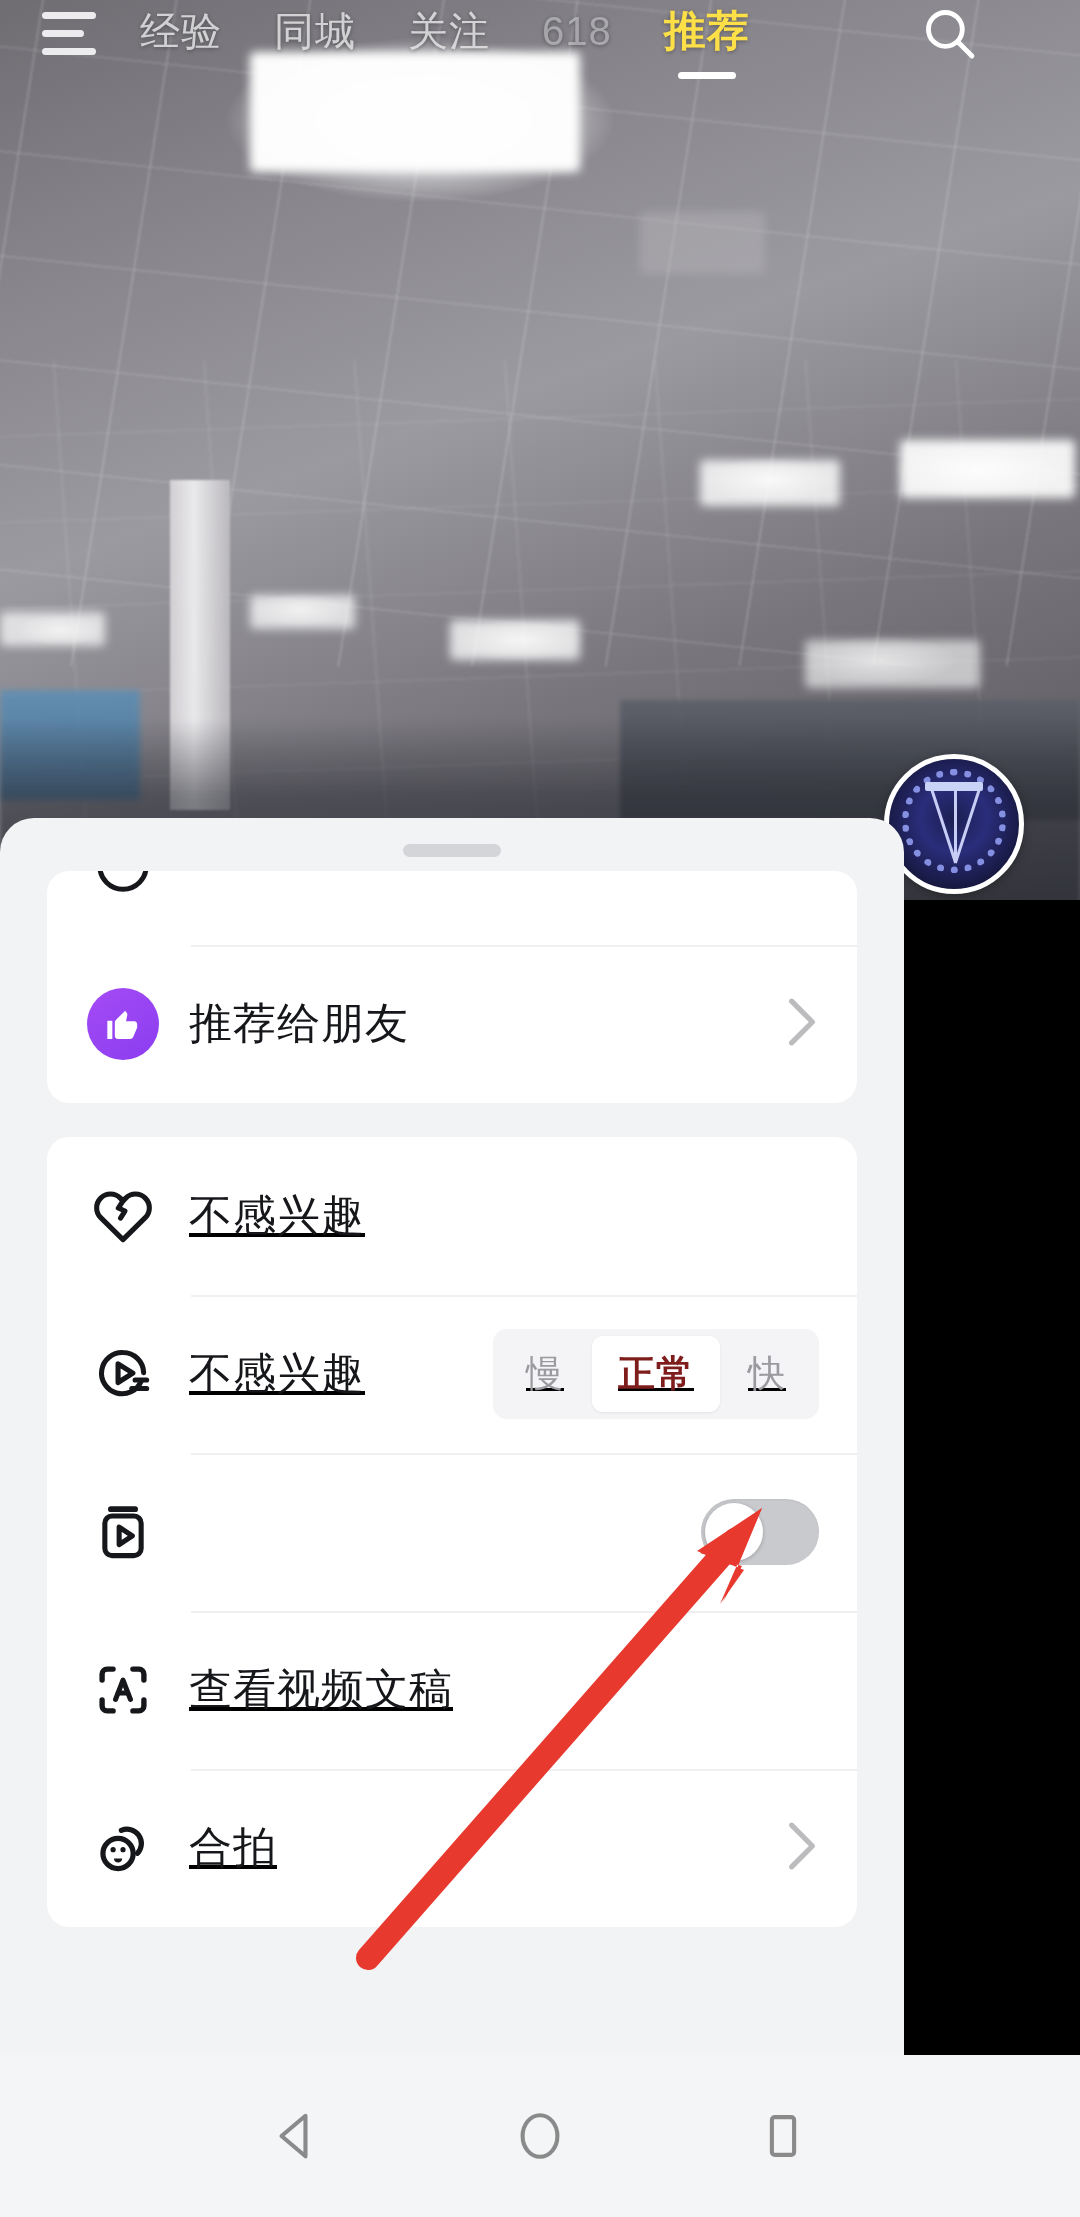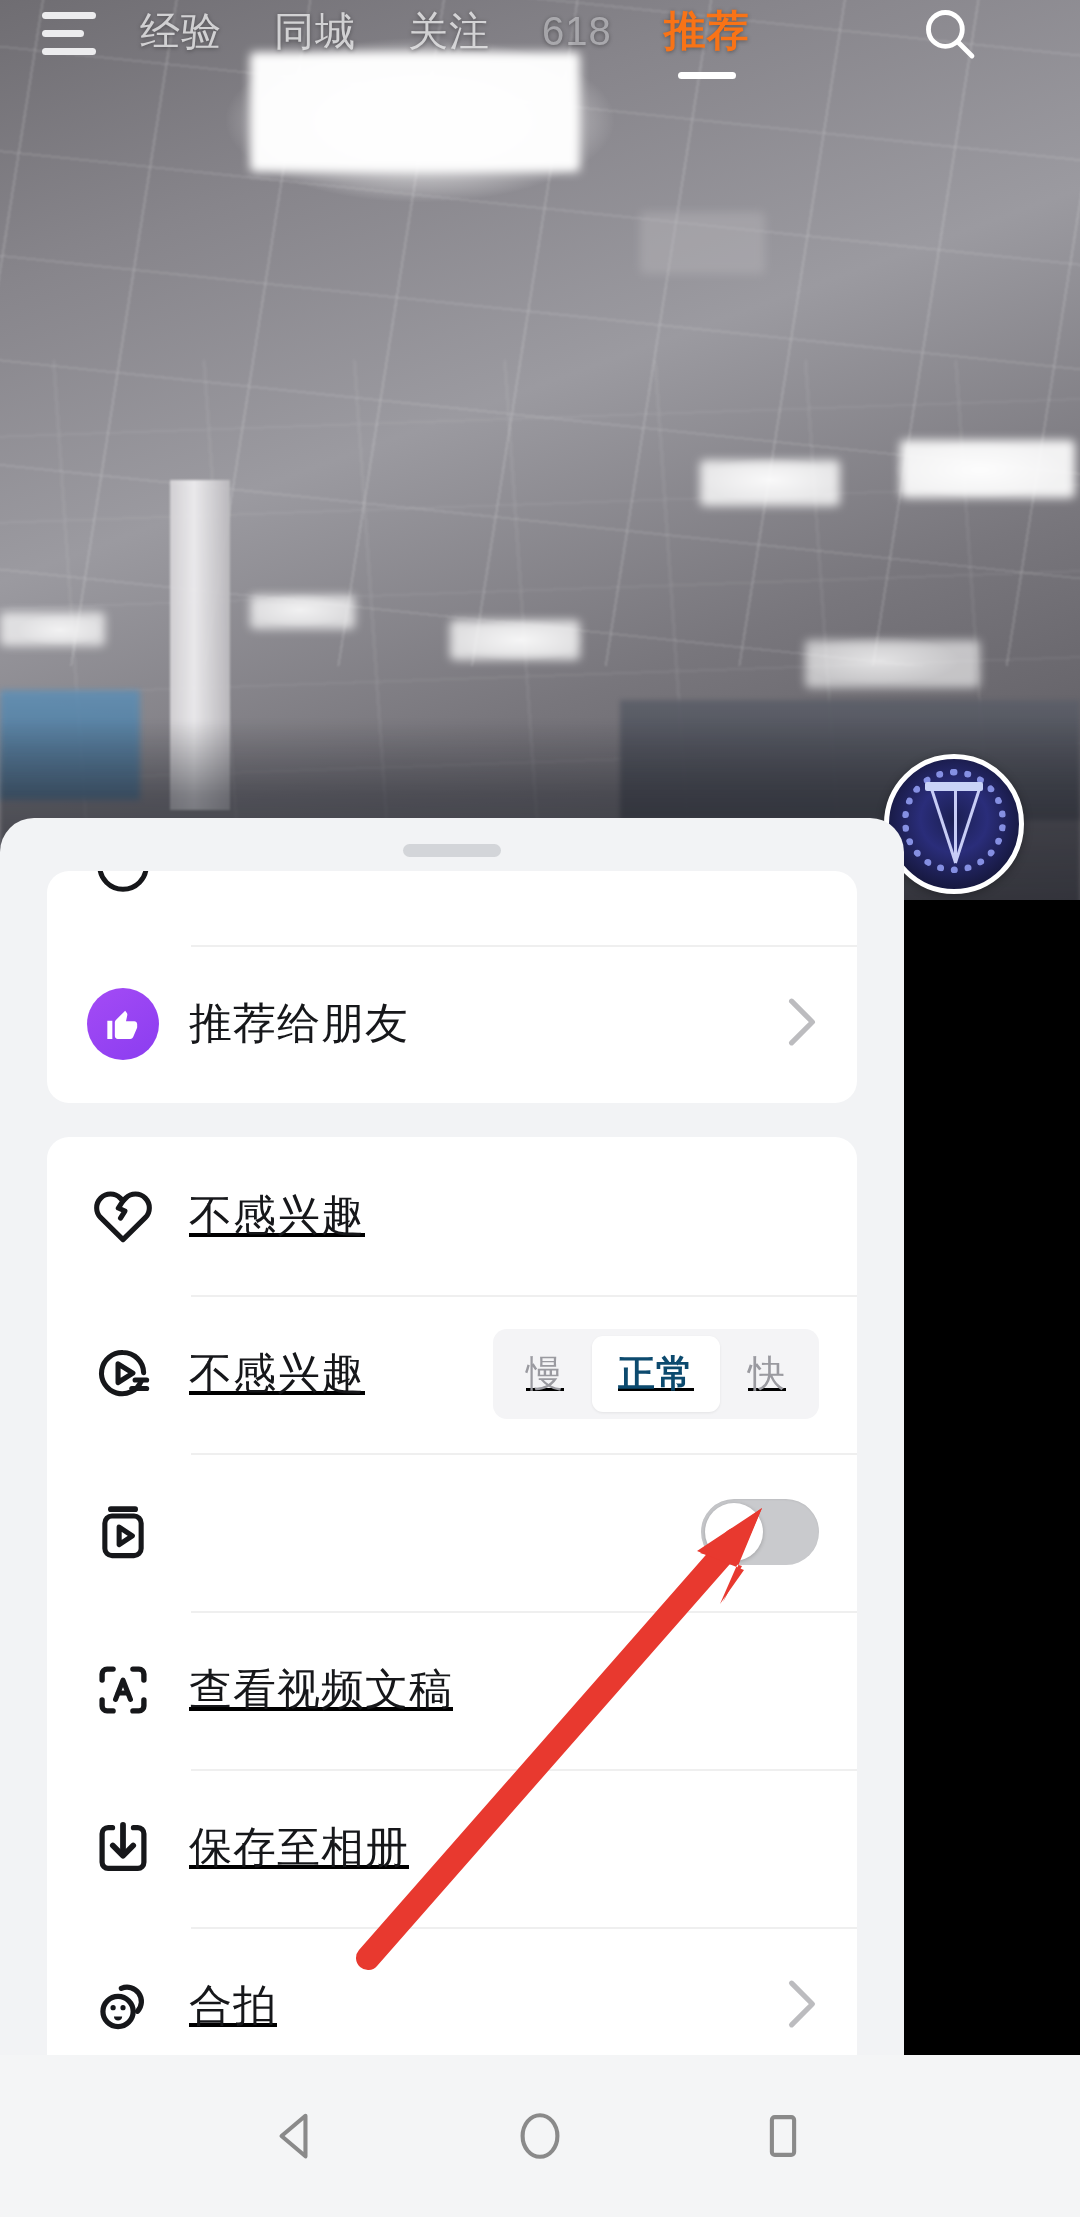--- a/index.html
+++ b/index.html
@@ -69,21 +69,21 @@
   .hamburger i { display:block; height:7px; background:#ececee; border-radius:4px; }
   .hamburger i:nth-child(1){ width:54px; }
   .hamburger i:nth-child(2){ width:42px; }
   .hamburger i:nth-child(3){ width:54px; }
   .nav-tabs { display:flex; align-items:center; margin-left:44px; gap:52px; }
   .nav-tab {
     position:relative; font-size:40px; color:rgba(236,236,238,.80);
     letter-spacing:1px; cursor:pointer; padding-bottom:4px; white-space:nowrap;
   }
   .nav-tab.dim { color:rgba(225,225,228,.52); }
-  .nav-tab.active { color:#f97316; font-weight:bold; font-size:42px; }
+  .nav-tab.active { color:#fde047; font-weight:bold; font-size:42px; }
   .nav-tab.active .tab-underline {
     position:absolute; left:50%; transform:translateX(-50%);
     bottom:-16px; width:58px; height:7px; background:#fff; border-radius:4px;
   }
   .search-icon { margin-left:auto; margin-right:42px; width:58px; height:58px; cursor:pointer; }
 
   
   #avatar {
     position:absolute; left:884px; top:754px; width:140px; height:140px;
     border-radius:50%; border:5px solid #fff; overflow:hidden; z-index:30;
@@ -150,21 +150,21 @@
   
   .segmented {
     margin-left:auto; display:flex; align-items:center;
     background:#f4f4f6; border-radius:14px; padding:7px; gap:2px;
   }
   .seg {
     font-size:37px; color:#9a9aa0; padding:13px 26px; border-radius:11px;
     cursor:pointer; white-space:nowrap; letter-spacing:1px;
   }
   .seg.selected {
-    background:#fff; color:#0c4a6e; font-weight:bold;
+    background:#fff; color:#7f1d1d; font-weight:bold;
     box-shadow:0 1px 3px rgba(0,0,0,.07);
   }
 
   
   .toggle {
     margin-left:auto; width:118px; height:66px; border-radius:33px;
     background:#c9cacd; position:relative; cursor:pointer;
     box-shadow:inset 0 1px 2px rgba(0,0,0,.06);
   }
   .toggle .knob {
@@ -321,30 +321,20 @@
           <path d="M15.6 4.4h2.2a1.8 1.8 0 0 1 1.8 1.8v2.2" stroke="#16171a" stroke-width="1.95" stroke-linecap="round"></path>
           <path d="M19.6 15.6v2.2a1.8 1.8 0 0 1-1.8 1.8h-2.2" stroke="#16171a" stroke-width="1.95" stroke-linecap="round"></path>
           <path d="M8.4 19.6H6.2a1.8 1.8 0 0 1-1.8-1.8v-2.2" stroke="#16171a" stroke-width="1.95" stroke-linecap="round"></path>
           <path d="M9.3 15.4 12 8.4l2.7 7" stroke="#16171a" stroke-width="1.85" stroke-linecap="round" stroke-linejoin="round"></path>
           <line x1="10.3" y1="13.1" x2="13.7" y2="13.1" stroke="#16171a" stroke-width="1.85" stroke-linecap="round"></line>
         </svg>
       </div>
       <div class="row-label">查看视频文稿</div>
     </div>
 
-    <div class="row has-divider">
-      <div class="row-ico">
-        <svg width="66" height="66" viewBox="0 0 24 24" fill="none">
-          <path d="M8.2 4.6H6.6a2.2 2.2 0 0 0-2.2 2.2v10.4a2.2 2.2 0 0 0 2.2 2.2h10.8a2.2 2.2 0 0 0 2.2-2.2V6.8a2.2 2.2 0 0 0-2.2-2.2h-1.6" stroke="#16171a" stroke-width="1.9" stroke-linecap="round"></path>
-          <line x1="12" y1="3.6" x2="12" y2="14.4" stroke="#16171a" stroke-width="2.1" stroke-linecap="round"></line>
-          <path d="M8.3 11.1 12 14.8 15.7 11.1" stroke="#16171a" stroke-width="2.1" stroke-linecap="round" stroke-linejoin="round"></path>
-        </svg>
-      </div>
-      <div class="row-label">保存至相册</div>
-    </div>
 
     <div class="row has-divider">
       <div class="row-ico">
         <svg width="66" height="66" viewBox="0 0 24 24" fill="none">
           <path d="M11.4 5.6a5.2 5.2 0 0 1 5.9 8.3" stroke="#16171a" stroke-width="1.9" stroke-linecap="round"></path>
           <circle cx="10.2" cy="14" r="5.5" stroke="#16171a" stroke-width="1.9"></circle>
           <circle cx="8.4" cy="12.6" r="0.95" fill="#16171a"></circle>
           <circle cx="12.0" cy="12.6" r="0.95" fill="#16171a"></circle>
           <path d="M8.7 15.8h3c0 .9-.7 1.5-1.5 1.5s-1.5-.6-1.5-1.5z" fill="#16171a"></path>
         </svg>

